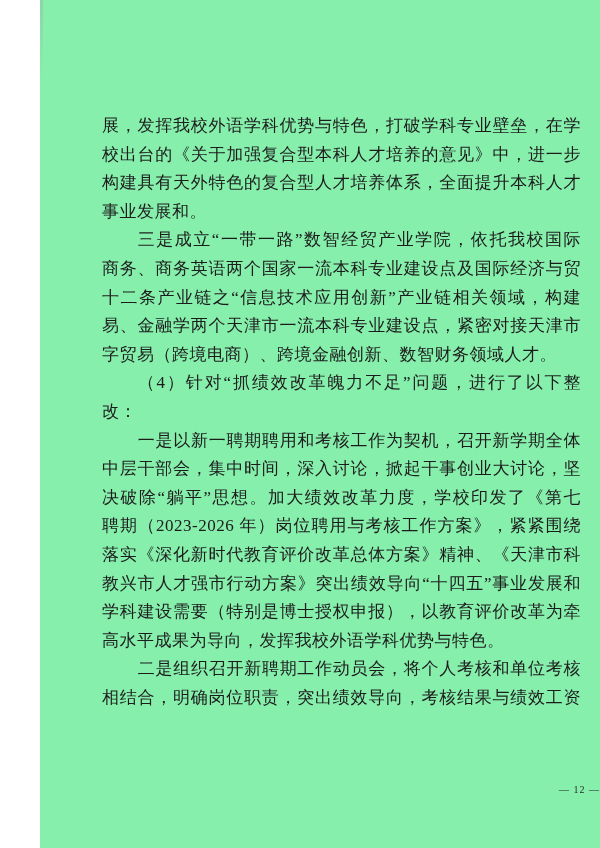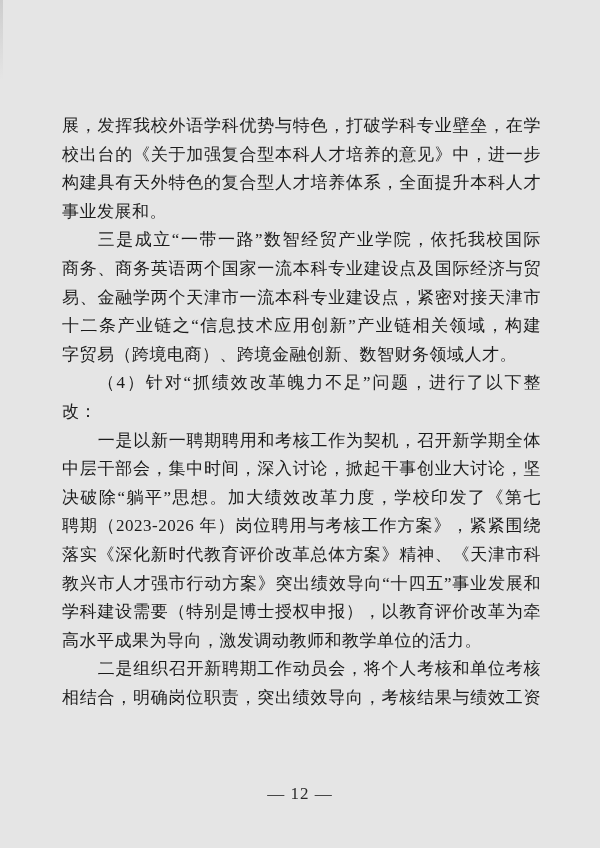--- a/index.html
+++ b/index.html
@@ -11,21 +11,22 @@
     height: 848px;
     position: relative;
     background: #ffffff;
     font-family: "Liberation Serif", serif;
     color: #1c1c1c;
     overflow: hidden;
   }
   .page {
     position: absolute;
     inset: 0;
-    background: #e5e5e5;
+    background: #86efac;
+    margin-left: 40px;
   }
   
   .scan-edge {
     position: absolute;
     left: 0;
     top: 0;
     width: 3px;
     height: 80px;
     background: linear-gradient(to bottom, rgba(160,160,160,0.35), rgba(200,200,200,0.0));
   }
@@ -53,50 +54,50 @@
     text-indent: 2.1em;
   }
   .line b {
     font-weight: normal;
   }
   .page-number {
     position: absolute;
     left: 0;
     right: 0;
     top: 784px;
-    text-align: center;
-    font-size: 17px;
+    text-align: right;
+    font-size: 10px;
     color: #2a2a2a;
     letter-spacing: 1px;
   }
 </style>
 </head>
 <body>
 
 <div class="page">
   <div class="scan-edge"></div>
 
   <div class="body-text">
       <div class="line">展，发挥我校外语学科优势与特色，打破学科专业壁垒，在学</div>
       <div class="line">校出台的《关于加强复合型本科人才培养的意见》中，进一步</div>
       <div class="line">构建具有天外特色的复合型人才培养体系，全面提升本科人才</div>
       <div class="line last">事业发展和。</div>
       <div class="line indent"><b>三是</b>成立“一带一路”数智经贸产业学院，依托我校国际</div>
       <div class="line">商务、商务英语两个国家一流本科专业建设点及国际经济与贸</div>
+      <div class="line">十二条产业链之“信息技术应用创新”产业链相关领域，构建</div>
       <div class="line">易、金融学两个天津市一流本科专业建设点，紧密对接天津市</div>
-      <div class="line">十二条产业链之“信息技术应用创新”产业链相关领域，构建</div>
       <div class="line last">字贸易（跨境电商）、跨境金融创新、数智财务领域人才。</div>
       <div class="line indent">（4）针对“抓绩效改革魄力不足”问题，进行了以下整</div>
       <div class="line last">改：</div>
       <div class="line indent"><b>一是</b>以新一聘期聘用和考核工作为契机，召开新学期全体</div>
       <div class="line">中层干部会，集中时间，深入讨论，掀起干事创业大讨论，坚</div>
       <div class="line">决破除“躺平”思想。加大绩效改革力度，学校印发了《第七</div>
       <div class="line">聘期（2023-2026 年）岗位聘用与考核工作方案》，紧紧围绕</div>
       <div class="line">落实《深化新时代教育评价改革总体方案》精神、《天津市科</div>
       <div class="line">教兴市人才强市行动方案》突出绩效导向“十四五”事业发展和</div>
       <div class="line">学科建设需要（特别是博士授权申报），以教育评价改革为牵</div>
-      <div class="line last">高水平成果为导向，激发调动教师和教学单位的活力。</div>
+      <div class="line last">高水平成果为导向，发挥我校外语学科优势与特色。</div>
       <div class="line indent"><b>二是</b>组织召开新聘期工作动员会，将个人考核和单位考核</div>
       <div class="line">相结合，明确岗位职责，突出绩效导向，考核结果与绩效工资</div>
     </div>
 
   <div class="page-number">— 12 —</div>
 </div>
 
 </body></html>

